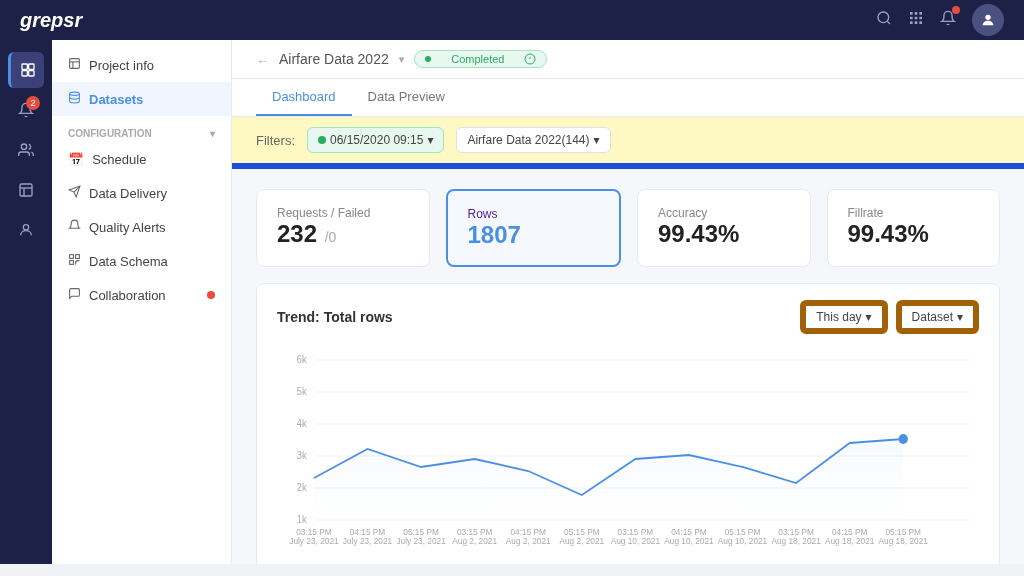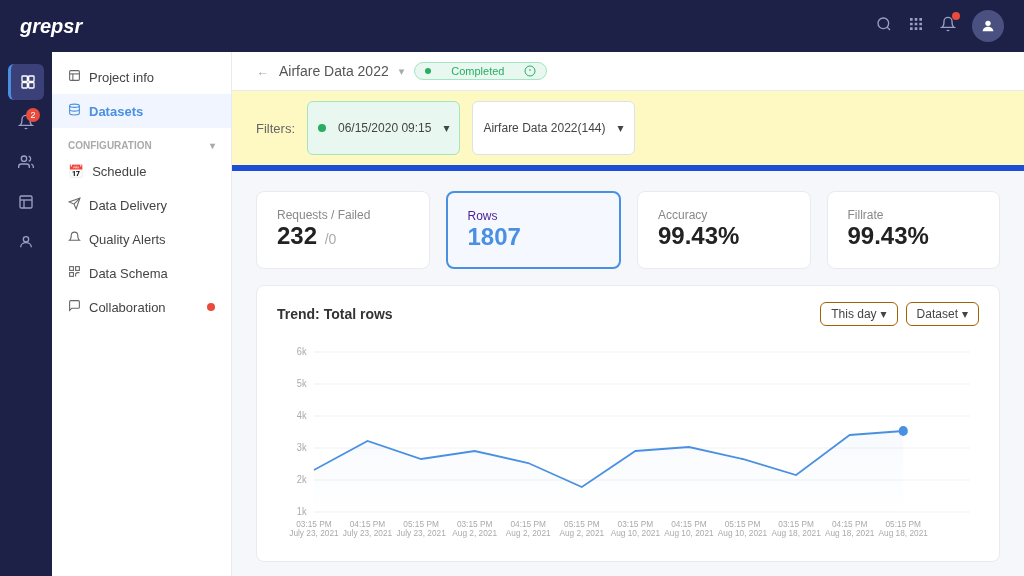--- a/index.html
+++ b/index.html
@@ -1,21 +1,21 @@
 <!DOCTYPE html>
 <html><head>
   <meta charset="utf-8">
   <style>
     * { box-sizing: border-box; margin: 0; padding: 0; }
     body { font-family: -apple-system, BlinkMacSystemFont, 'Segoe UI', sans-serif; background: #f0f2f5; font-size: 13px; }
 
     
     .topnav {
       background: #1e2147;
-      height: 52px;
+      height: 40px;
       display: flex;
       align-items: center;
       padding: 0 20px;
       justify-content: space-between;
     }
     .topnav-logo { color: white; font-size: 20px; font-weight: 700; font-style: italic; }
     .topnav-icons { display: flex; align-items: center; gap: 16px; }
     .topnav-icon { color: #9aa0c4; font-size: 16px; cursor: pointer; }
     .topnav-avatar {
       width: 32px; height: 32px; border-radius: 50%; background: #4a5080;
@@ -107,23 +107,23 @@
 
     
     .filters-bar {
       background: #fef9c3;
       padding: 10px 24px;
       border-bottom: 6px solid #1d4ed8;
       display: flex; align-items: center; gap: 12px;
     }
     .filter-label { font-size: 13px; color: #666; font-weight: 500; }
     .filter-select {
-      border: 1px solid #dde1e8; border-radius: 6px; padding: 19px 10px;
+      border: 1px solid #dde1e8; border-radius: 6px; padding: 5px 10px;
       font-size: 12px; color: #444; background: white; cursor: pointer;
-      display: flex; align-items: center; gap: 12px;
+      display: flex; align-items: center; gap: 4px;
     }
     .filter-select-green { background: #e8f8f1; border-color: #a3e4c1; }
     .filter-dot-green { width: 8px; height: 8px; background: #27ae60; border-radius: 50%; }
 
     
     .stats-row {
       display: flex; gap: 16px; padding: 20px 24px 16px;
     }
     .stat-card {
       background: white; border: 1px solid #e8eaf0; border-radius: 8px;
@@ -139,21 +139,21 @@
     .chart-section {
       background: white; margin: 0 24px 20px; border-radius: 8px;
       border: 1px solid #e8eaf0; padding: 16px 20px;
     }
     .chart-header {
       display: flex; align-items: center; justify-content: space-between; margin-bottom: 16px;
     }
     .chart-title { font-size: 14px; font-weight: 600; color: #333; }
     .chart-controls { display: flex; gap: 8px; }
     .chart-select {
-      border: 1px solid #a16207; border-radius: 6px; padding: 4px 10px;
+      border: 6px solid #a16207; border-radius: 6px; padding: 4px 10px;
       font-size: 12px; color: #444; background: white; cursor: pointer;
       display: flex; align-items: center; gap: 4px;
     }
 
     
     .chart-container { width: 100%; overflow: hidden; }
 
     .y-axis-label { font-size: 10px; fill: #aaa; }
     .x-axis-label { font-size: 9px; fill: #aaa; }
     .chart-line { fill: none; stroke: #4a90e2; stroke-width: 1.8; }
@@ -323,20 +323,24 @@
         <span class="status-dot"></span>
         <span>Completed</span>
         <svg width="12" height="12" viewBox="0 0 24 24" fill="none" stroke="currentColor" stroke-width="2">
             <circle cx="12" cy="12" r="10"></circle>
             <line x1="12" y1="8" x2="12" y2="12"></line>
             <line x1="12" y1="16" x2="12.01" y2="16"></line>
           </svg>
       </div>
     </div>
 
+    <div class="tabs">
+      <div class="tab active">Dashboard</div>
+      <div class="tab">Data Preview</div>
+    </div>
 
     <div class="filters-bar">
       <span class="filter-label">Filters:</span>
       <div class="filter-select filter-select-green">
         <span class="filter-dot-green"></span>
         <span>06/15/2020 09:15</span>
         <span>▾</span>
       </div>
       <div class="filter-select">
         <span>Airfare Data 2022(144)</span>

